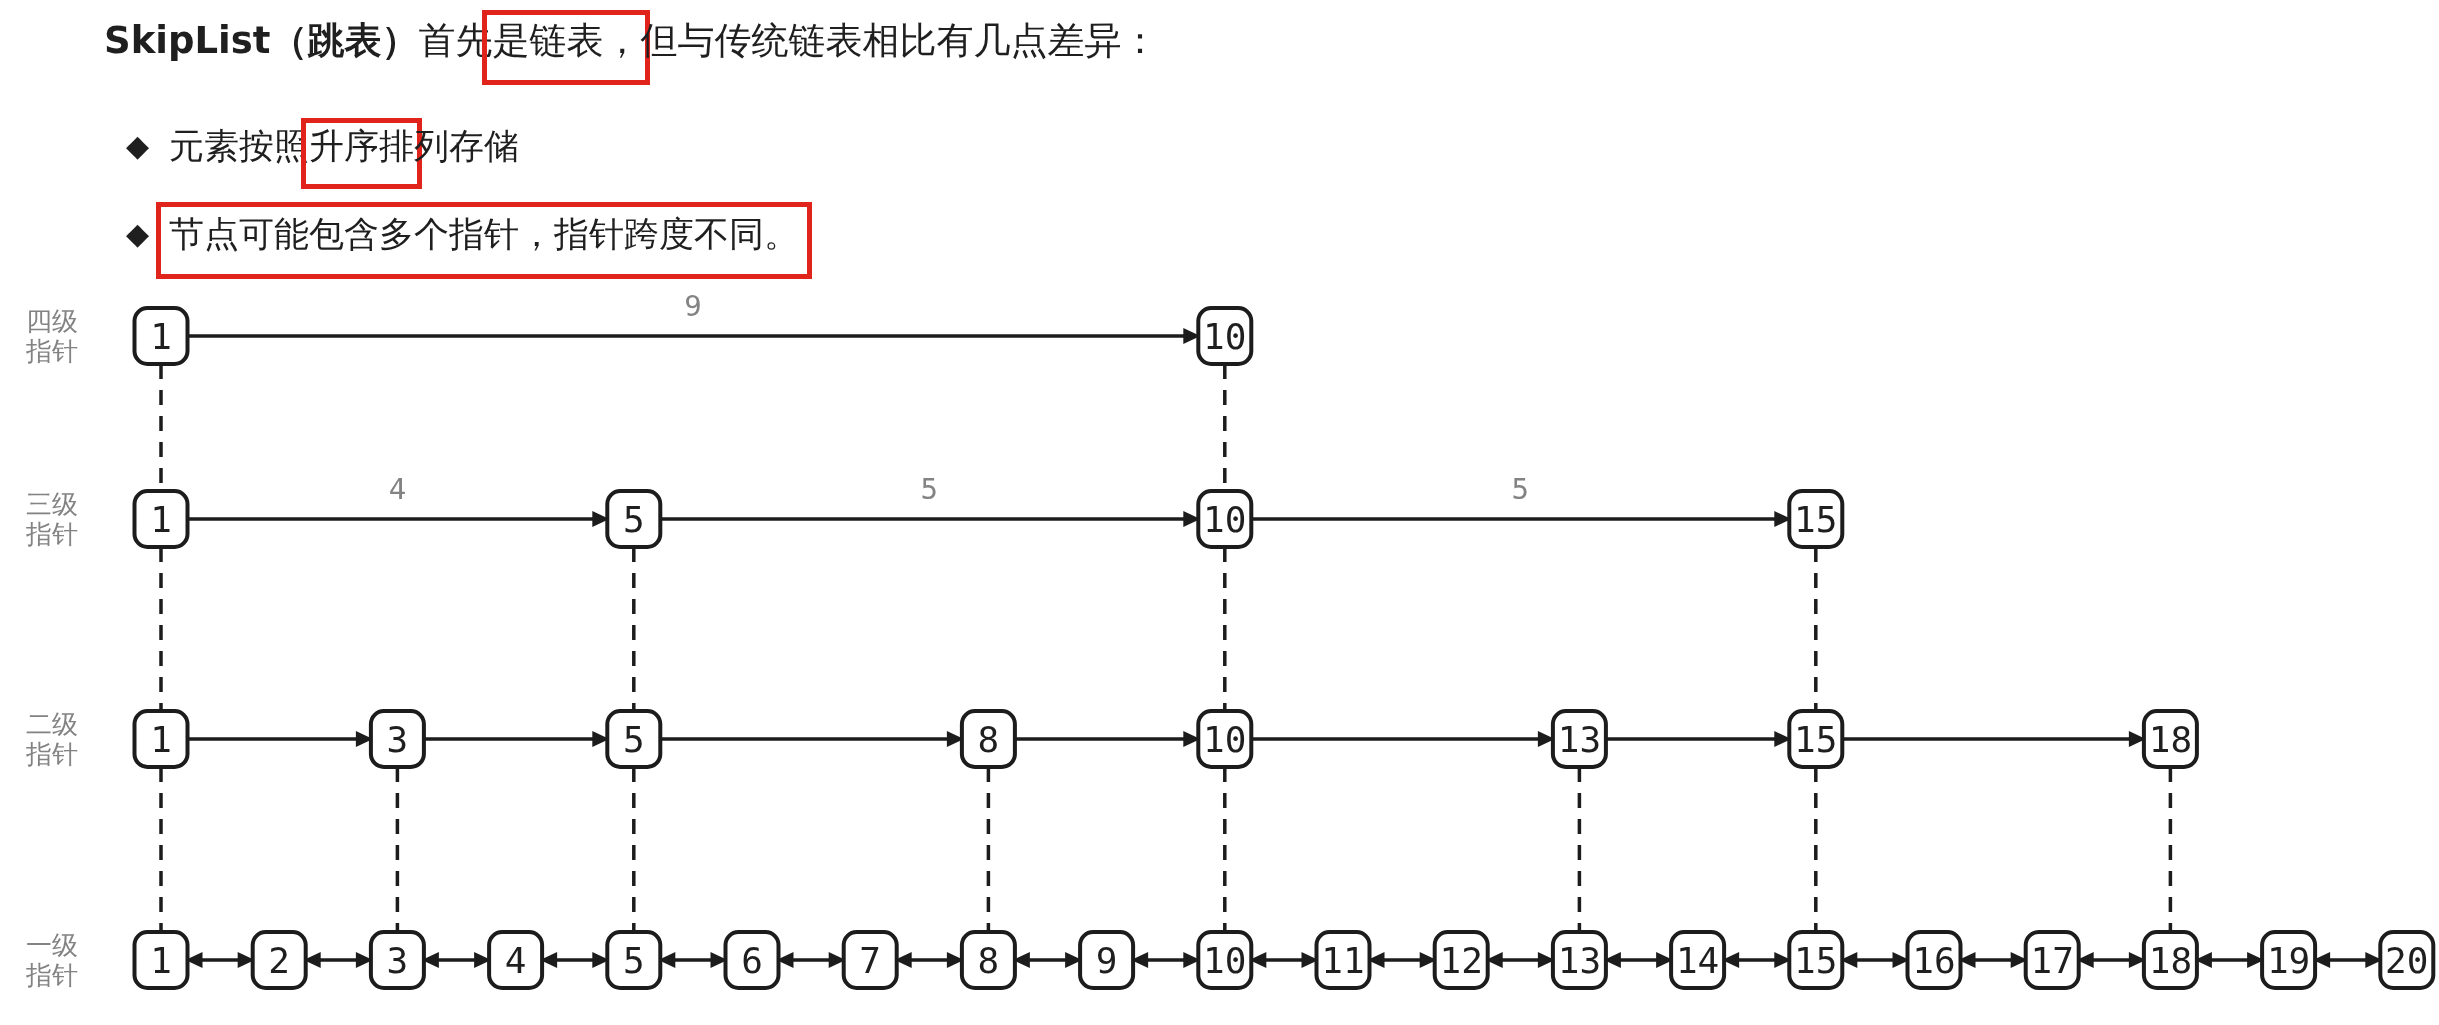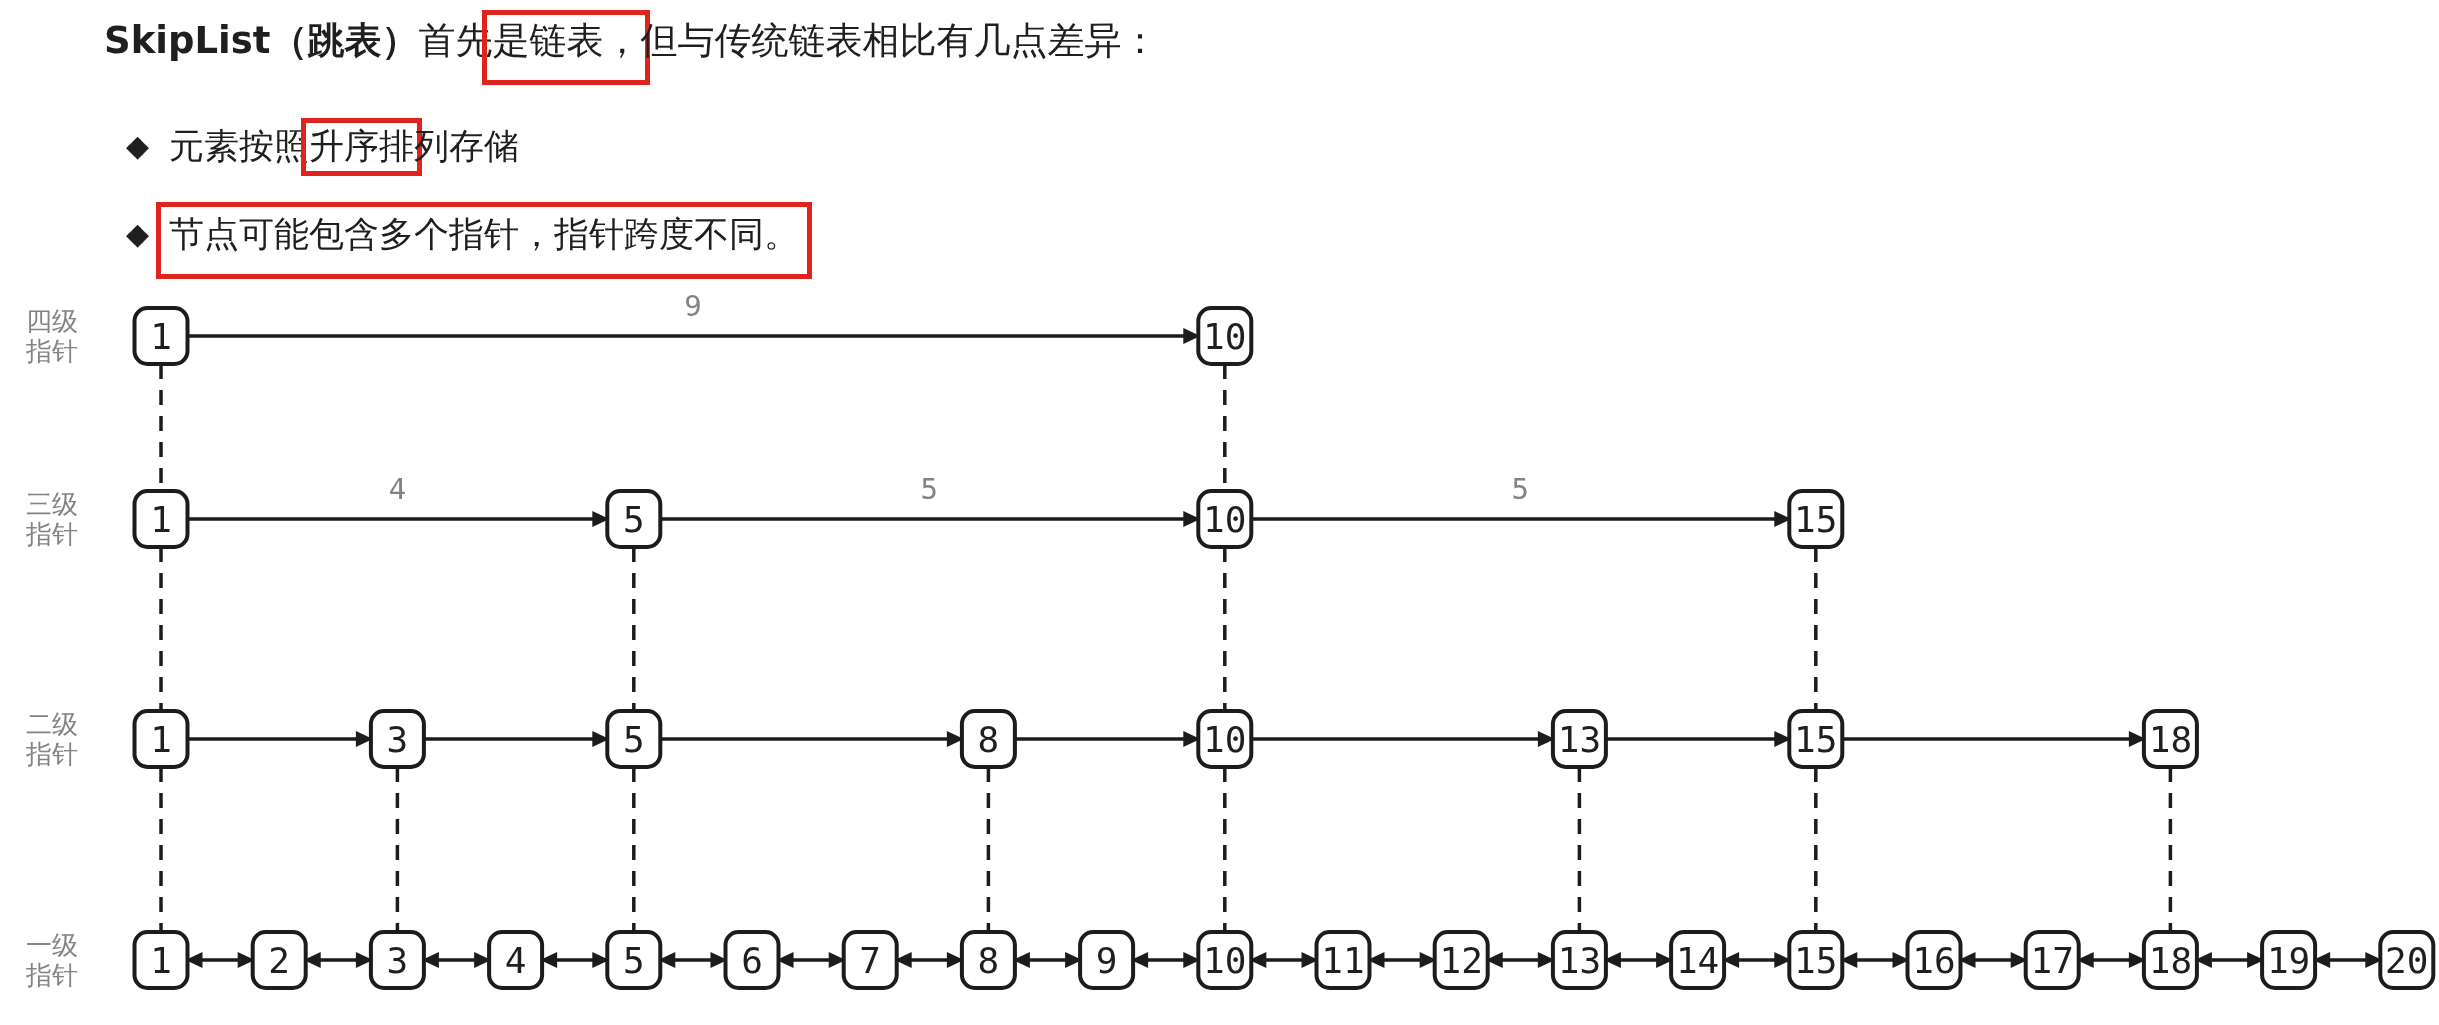--- a/index.html
+++ b/index.html
@@ -12,21 +12,21 @@
   .hdr{position:absolute;left:88px;white-space:nowrap;margin-left:16px;}
   .title{top:16px;font-size:37px;line-height:50px;}
   .title .b{font-weight:bold;}
   .bullet{left:110px;font-size:35px;line-height:48px;}
   .bullet-1{top:122px;}
   .bullet-2{top:210px;}
   .diamond{font-size:30px;margin-right:20px;vertical-align:2px;color:#1f1f1f;}
   
   .redbox{border:5px solid #e0241c;}
   .rb-title{padding:4px 5px 18px 5px;margin:0 -10px;}
-  .rb-b1{padding:3px 3px 5px 3px;margin:0 -8px;}
+  .rb-b1{padding:3px 3px 18px 3px;margin:0 -8px;}
   .rb-b2{padding:7px 8px 20px 8px;margin:0 -13px;}
   #diagram{position:absolute;left:0;top:0;width:2439px;height:1025px;}
 </style>
 </head>
 <body>
 
 <svg id="diagram" viewBox="0 0 2439 1025" xmlns="http://www.w3.org/2000/svg">
     <line x1="161" y1="364" x2="161" y2="491" stroke="#1c1c1c" stroke-width="3.5" stroke-dasharray="15 11"></line>
     <line x1="1224.8" y1="364" x2="1224.8" y2="491" stroke="#1c1c1c" stroke-width="3.5" stroke-dasharray="15 11"></line>
     <line x1="161" y1="547" x2="161" y2="711" stroke="#1c1c1c" stroke-width="3.5" stroke-dasharray="15 11"></line>

